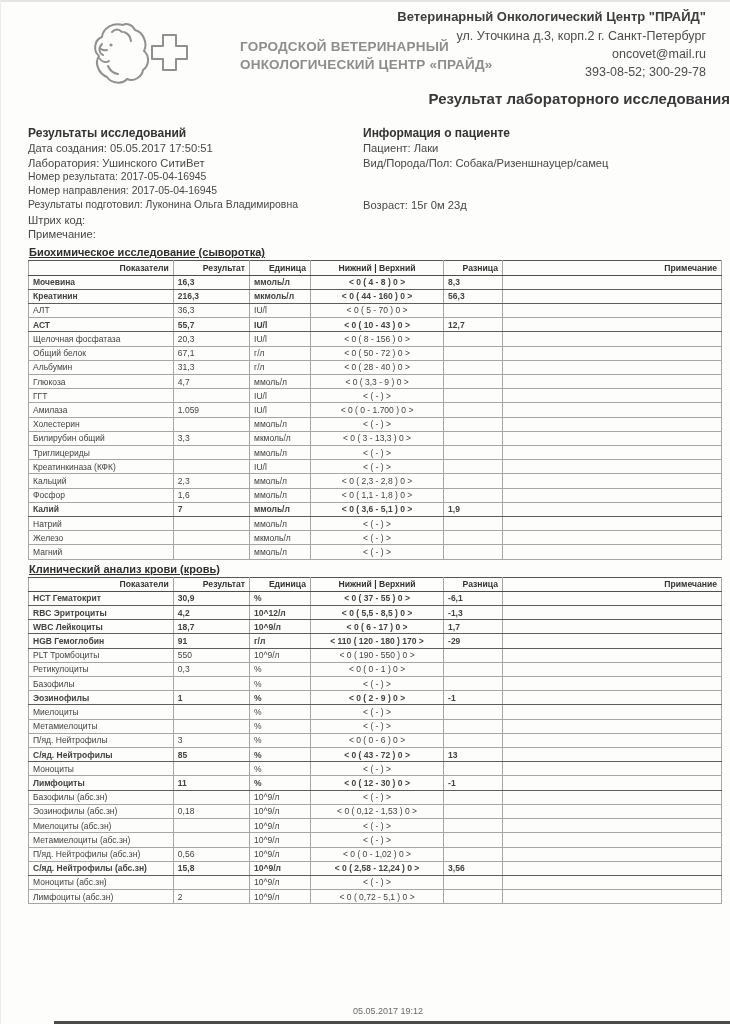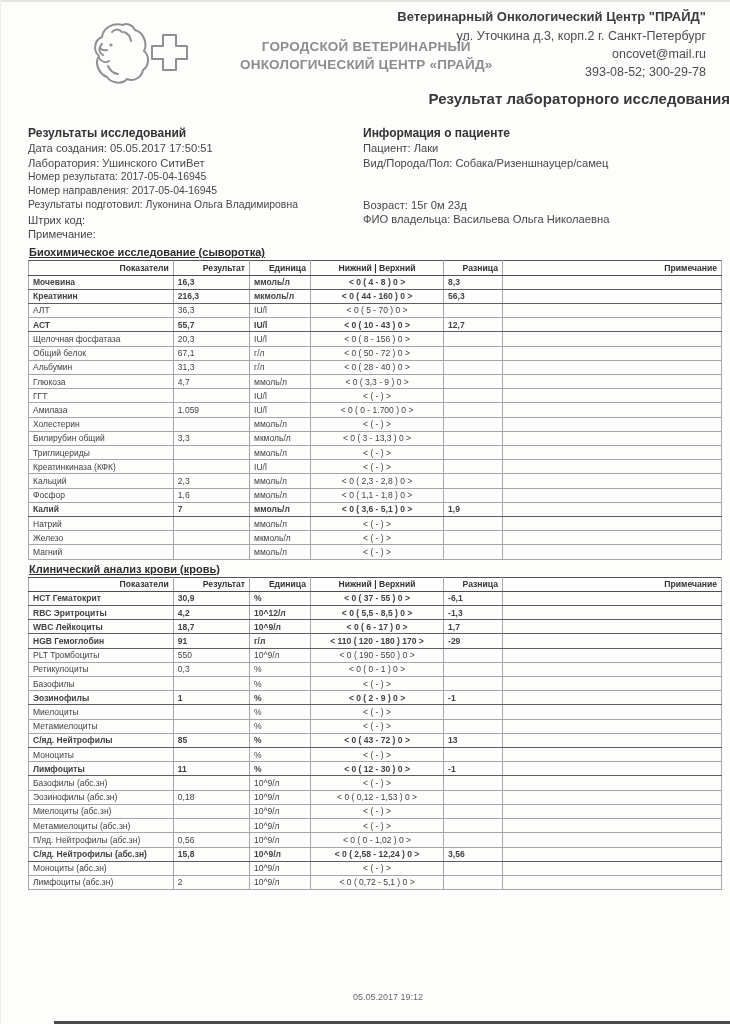--- a/index.html
+++ b/index.html
@@ -10,21 +10,21 @@
     color:#3f3f3f;
   }
   .scan-edge-top{position:absolute;top:0;left:0;right:0;height:2px;background:#e4e4e1;}
   .scan-edge-left{position:absolute;top:0;left:0;bottom:0;width:1px;background:#ececea;}
   .scan-bottom-line{position:absolute;left:54px;right:0;bottom:0;height:3px;background:#4a4a4a;}
 
   
   .logo-svg{position:absolute;left:90px;top:20px;}
   .logo-text{
     position:absolute;left:240px;top:38px;
-    font-weight:bold;color:#8d8d8d;font-size:13.5px;line-height:1.35;letter-spacing:.2px;text-align:center;
+    font-weight:bold;color:#8d8d8d;font-size:13.5px;line-height:1.35;letter-spacing:.2px;
   }
   .clinic{position:absolute;right:24px;top:8px;text-align:right;color:#4c4c4c;font-size:12.5px;line-height:1.45;margin-left:20px;}
   .clinic .name{font-weight:bold;font-size:13px;color:#3d3d3d;}
   .doc-title{position:absolute;top:90px;left:0;width:100%;text-align:right;
     font-size:15px;font-weight:bold;color:#383838;}
 
   
   .content{position:absolute;left:28px;top:126px;width:694px;}
   .info{display:flex;}
   .info-col{font-size:11.2px;line-height:14.3px;color:#474747;}
@@ -107,21 +107,20 @@
         <div>Штрих код:</div>
         <div>Примечание:</div>
       </div>
     </div>
     <div class="info-col right">
       <div class="heading">Информация о пациенте</div>
       <div>Пациент: Лаки</div>
       <div>Вид/Порода/Пол: Собака/Ризеншнауцер/самец</div>
       <div class="spacer"></div>
       <div>Возраст: 15г 0м 23д</div>
-      <div>ФИО владельца: Васильева Ольга Николаевна</div>
     </div>
   </div>
 
   <div class="section-title">Биохимическое исследование (сыворотка)</div>
   <table>
     <colgroup>
       <col class="c-name">
         <col class="c-result">
         <col class="c-unit">
       <col class="c-range">
@@ -396,20 +395,28 @@
           <td class="col-note"></td>
         </tr>
         <tr>
           <td class="col-name">Метамиелоциты</td>
           <td class="col-result"></td>
           <td class="col-unit">%</td>
           <td class="col-range">&lt; ( - ) &gt;</td>
           <td class="col-diff"></td>
           <td class="col-note"></td>
         </tr>
+        <tr>
+          <td class="col-name">П/яд. Нейтрофилы</td>
+          <td class="col-result">3</td>
+          <td class="col-unit">%</td>
+          <td class="col-range">&lt; 0 ( 0 - 6 ) 0 &gt;</td>
+          <td class="col-diff"></td>
+          <td class="col-note"></td>
+        </tr>
         <tr class="emph">
           <td class="col-name">С/яд. Нейтрофилы</td>
           <td class="col-result">85</td>
           <td class="col-unit">%</td>
           <td class="col-range">&lt; 0 ( 43 - 72 ) 0 &gt;</td>
           <td class="col-diff">13</td>
           <td class="col-note"></td>
         </tr>
         <tr>
           <td class="col-name">Моноциты</td>

